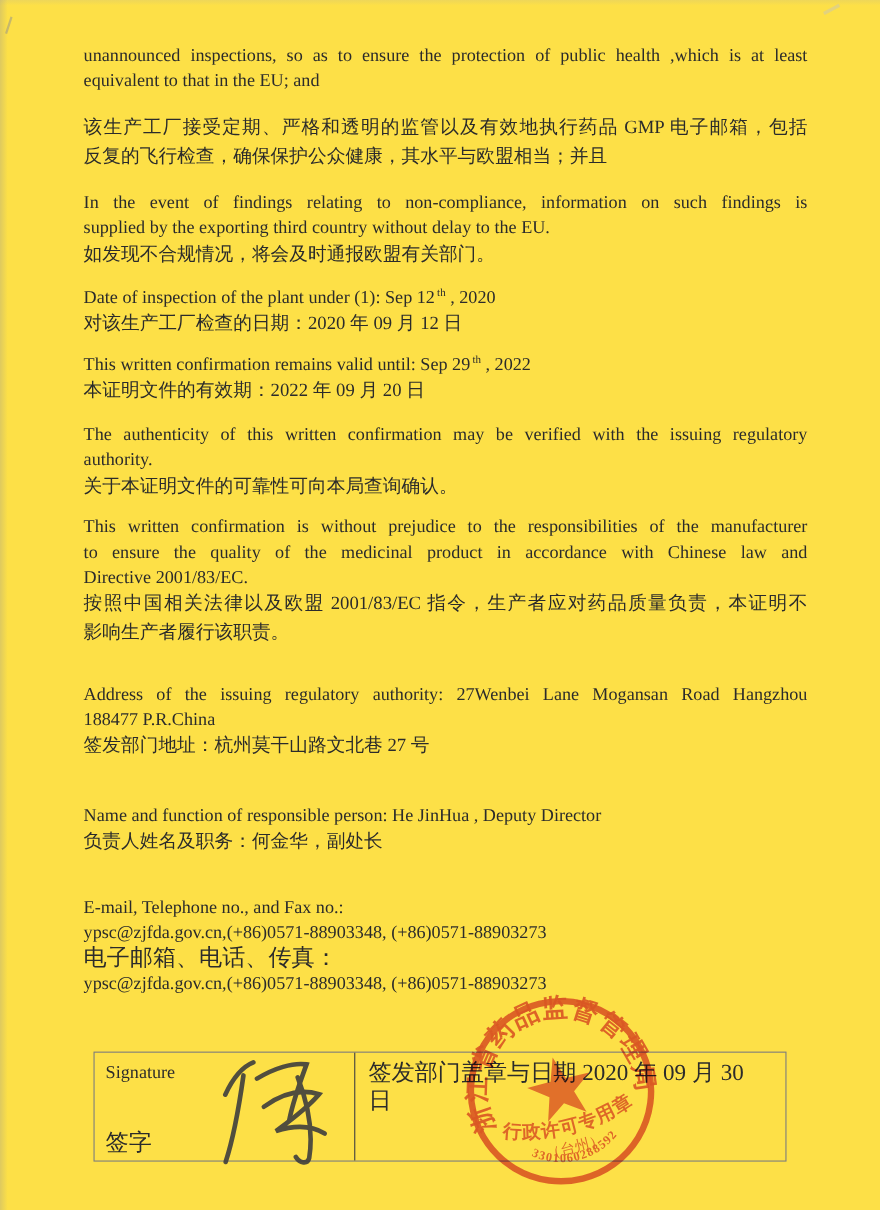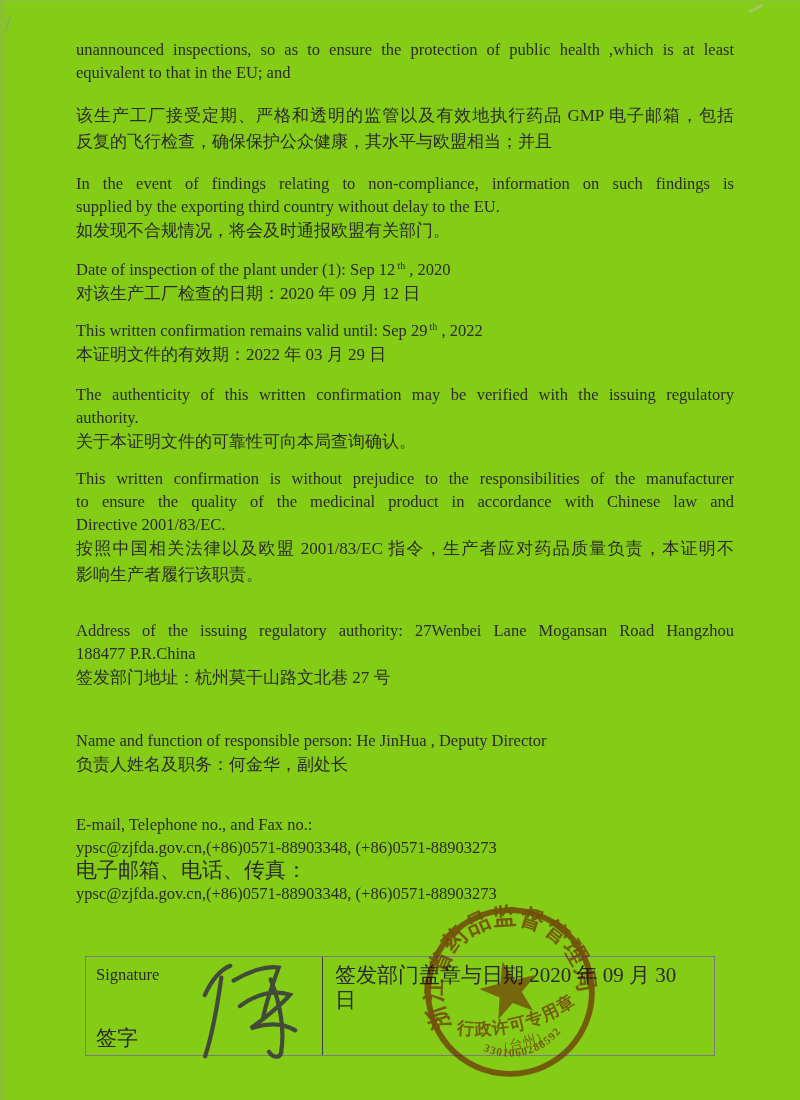--- a/index.html
+++ b/index.html
@@ -1,18 +1,18 @@
 <!DOCTYPE html>
 <html><head>
 <meta charset="utf-8">
 <style>
   html,body { margin:0; padding:0; background:#ffffff; }
   .page {
     position:relative; width:800px; height:1100px;
-    background:#84cc16; overflow:hidden;
+    background:#fde047; overflow:hidden;
     font-family:"Liberation Serif","DejaVu Serif",serif;
     color:#2b2b2b;
   }
   .edge-shade-left {
     position:absolute; left:0; top:0; width:7px; height:1100px;
     background:linear-gradient(to right, rgba(150,150,150,.30), rgba(150,150,150,0));
   }
   .edge-shade-top {
     position:absolute; left:0; top:0; width:800px; height:5px;
     background:linear-gradient(to bottom, rgba(170,170,170,.18), rgba(170,170,170,0));
@@ -94,21 +94,21 @@
     <div>
       <span>Date of inspection of the plant under (1): Sep 12</span><sup class="th">th</sup><span> , 2020</span>
     </div>
     <div class="zh">对该生产工厂检查的日期：2020 年 09 月 12 日</div>
   </div>
 
   <div class="block b5 en">
     <div>
       <span>This written confirmation remains valid until: Sep 29</span><sup class="th">th</sup><span> , 2022</span>
     </div>
-    <div class="zh">本证明文件的有效期：2022 年 03 月 29 日</div>
+    <div class="zh">本证明文件的有效期：2022 年 09 月 20 日</div>
   </div>
 
   <div class="block b6 en">
     <div class="jl">The authenticity of this written confirmation may be verified with the issuing regulatory</div>
     <div>authority.</div>
     <div class="zh">关于本证明文件的可靠性可向本局查询确认。</div>
   </div>
 
   <div class="block b7 en">
     <div class="jl">This written confirmation is without prejudice to the responsibilities of the manufacturer</div>

